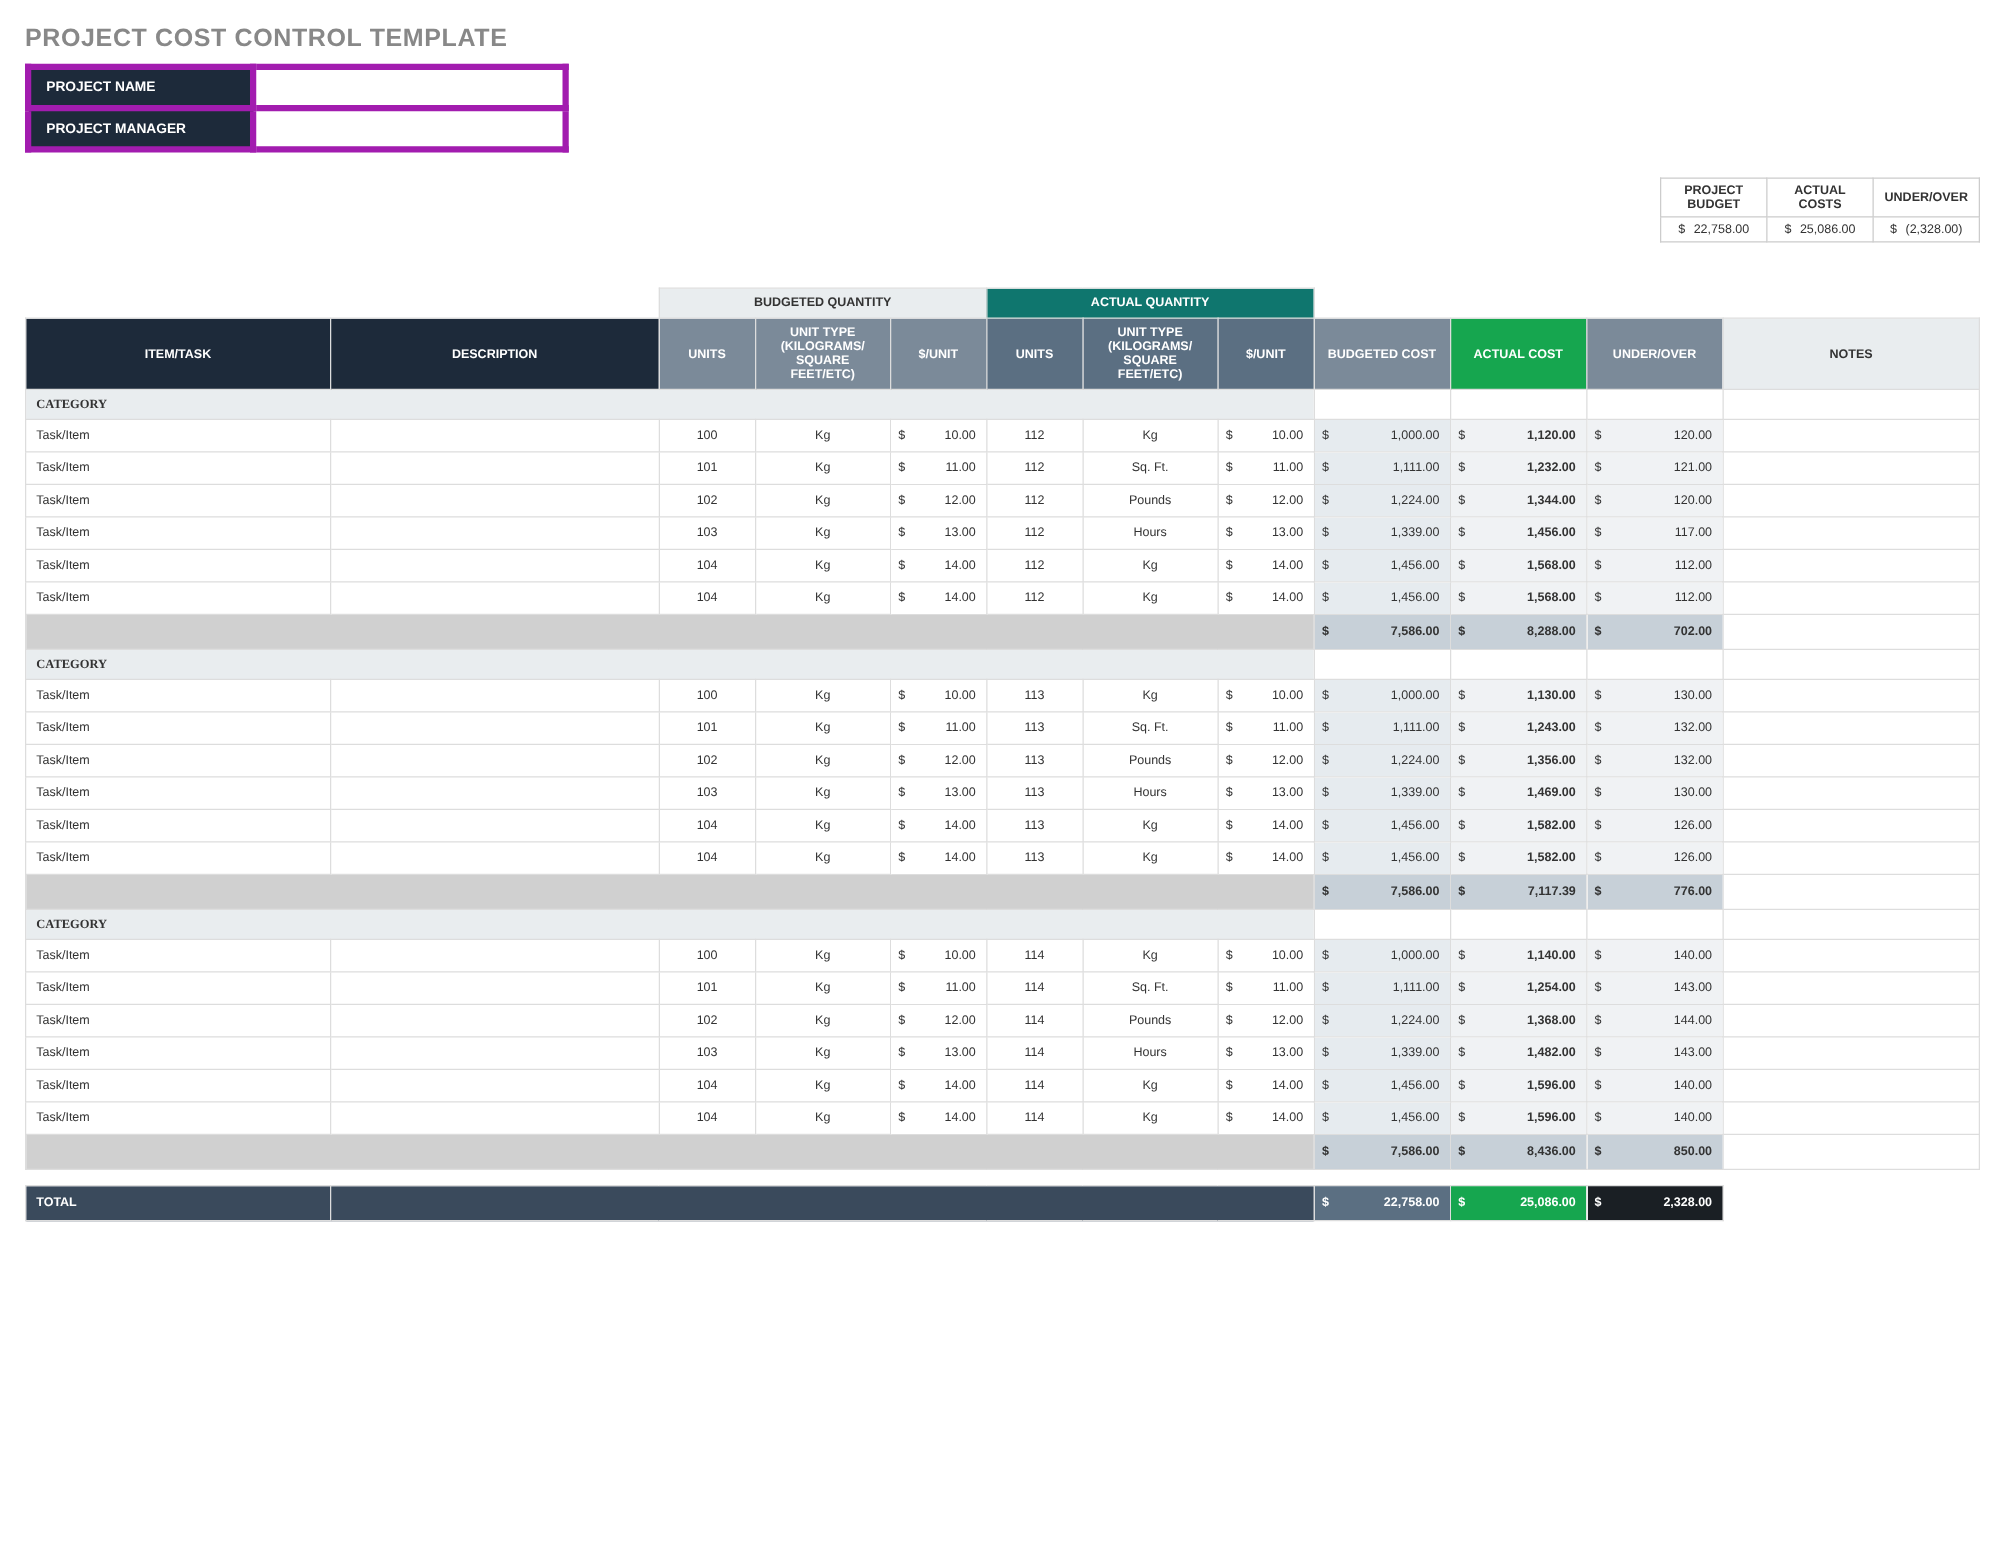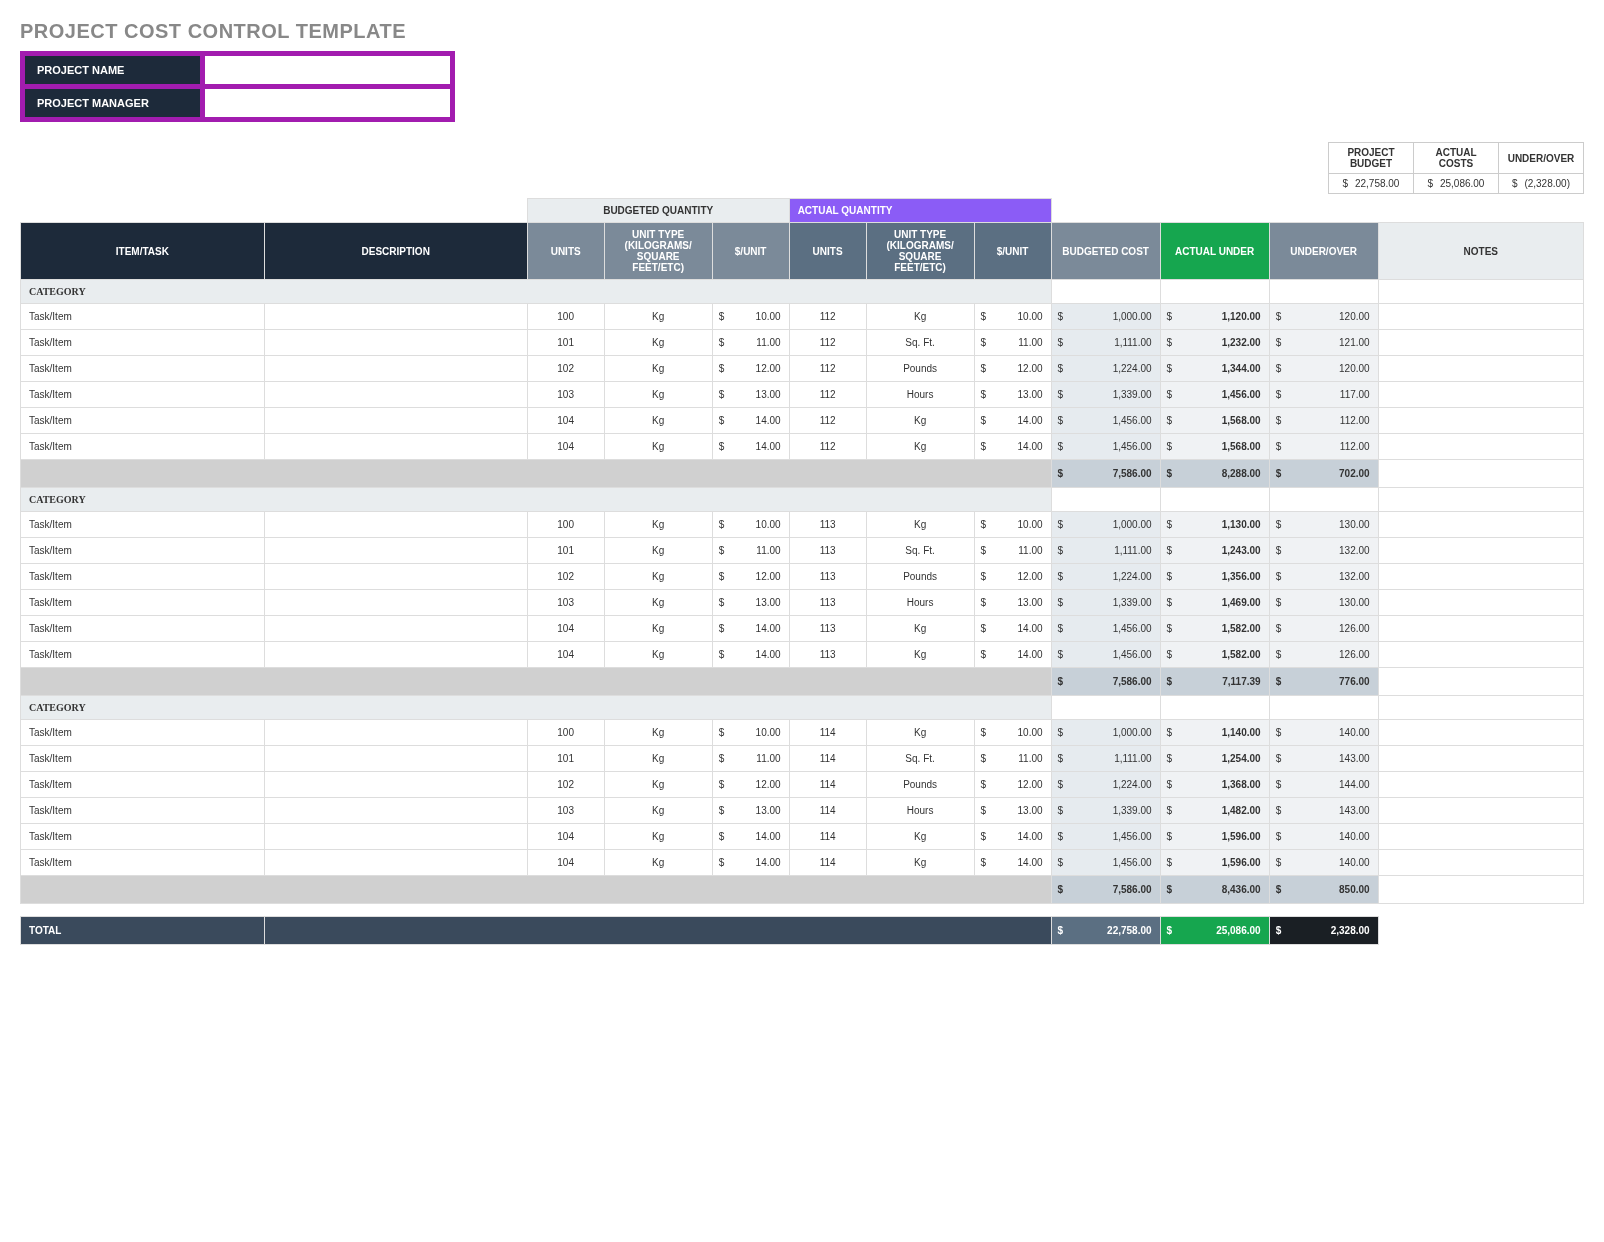--- a/index.html
+++ b/index.html
@@ -34,21 +34,21 @@
     width: 180px;
   }
   .meta-value {
     background: #fff;
     width: 250px;
   }
 
   .summary-table {
     border-collapse: collapse;
     margin-left: auto;
-    margin-bottom: 4px;
+    margin-bottom: 36px;
   }
   .summary-table th, .summary-table td {
     border: 1px solid #ccc;
     padding: 4px 8px;
     font-size: 10px;
     text-align: center;
   }
   .summary-table th { background: #fff; font-weight: bold; }
   .summary-table td { background: #fff; }
   .summary-cell { width: 85px; }
@@ -67,21 +67,21 @@
   .col-item   { width: 190px; margin-left: 48px; }
   .col-desc   { width: 205px; }
   .col-units  { width: 60px; text-align:center; }
   .col-utype  { width: 75px; text-align:center; }
   .col-punit  { width: 60px; }
   .col-cost   { width: 85px; }
   .col-notes  { width: 160px; margin-left: 43px; }
 
   .grp-blank { background:#fff; border:none !important; }
   .grp-bud   { background:#e9edef; text-align:center; font-weight:bold; font-size:10px; }
-  .grp-act   { background:#8b5cf6; color:#fff; text-align:left; font-weight:bold; font-size:10px; }
+  .grp-act   { background:#0f766e; color:#fff; text-align:center; font-weight:bold; font-size:10px; }
 
   .hdr-dark  { background:#1d2a3a; color:#fff; font-weight:bold; font-size:10px; }
   .hdr-bud   { background:#7b8a99; color:#fff; font-weight:bold; font-size:9px; text-align:center; }
   .hdr-act   { background:#5b6f82; color:#fff; font-weight:bold; font-size:9px; text-align:center; }
   .hdr-bcost { background:#7b8a99; color:#fff; font-weight:bold; font-size:10px; text-align:center; }
   .hdr-acost { background:#16a64f; color:#fff; font-weight:bold; font-size:10px; text-align:center; }
   .hdr-uo    { background:#7b8a99; color:#fff; font-weight:bold; font-size:10px; text-align:center; }
   .hdr-notes { background:#e9edef; color:#333; font-weight:bold; font-size:10px; text-align:center; }
 
   .cat-row td { background:#e9edef; font-weight:bold; font-size:10px; height:18px;font-family:Liberation Serif, serif; }
@@ -156,21 +156,21 @@
     <tr>
       <th class="hdr-dark col-item">ITEM/TASK</th>
       <th class="hdr-dark col-desc">DESCRIPTION</th>
       <th class="hdr-bud col-units">UNITS</th>
       <th class="hdr-bud col-utype">UNIT TYPE (KILOGRAMS/ SQUARE FEET/ETC)</th>
       <th class="hdr-bud col-punit">$/UNIT</th>
       <th class="hdr-act col-units">UNITS</th>
       <th class="hdr-act col-utype">UNIT TYPE (KILOGRAMS/ SQUARE FEET/ETC)</th>
       <th class="hdr-act col-punit">$/UNIT</th>
       <th class="hdr-bcost col-cost">BUDGETED COST</th>
-      <th class="hdr-acost col-cost">ACTUAL UNDER</th>
+      <th class="hdr-acost col-cost">ACTUAL COST</th>
       <th class="hdr-uo col-cost">UNDER/OVER</th>
       <th class="hdr-notes col-notes">NOTES</th>
     </tr>
   </thead>
   <tbody id="table-body">
     <tr class="cat-row">
       <td colspan="8">CATEGORY</td>
       <td class="cat-costblank"></td>
         <td class="cat-costblank"></td>
         <td class="cat-costblank"></td>

